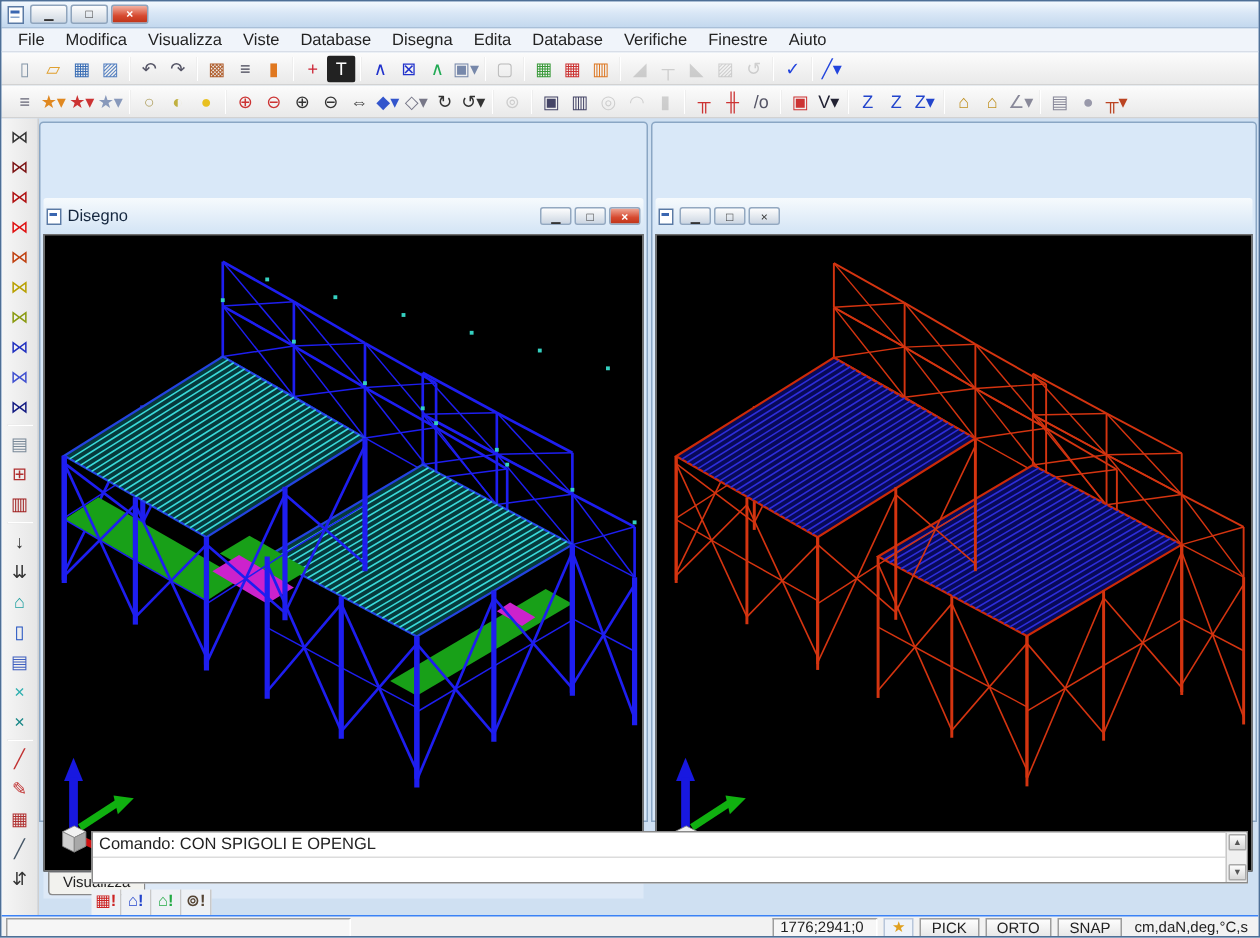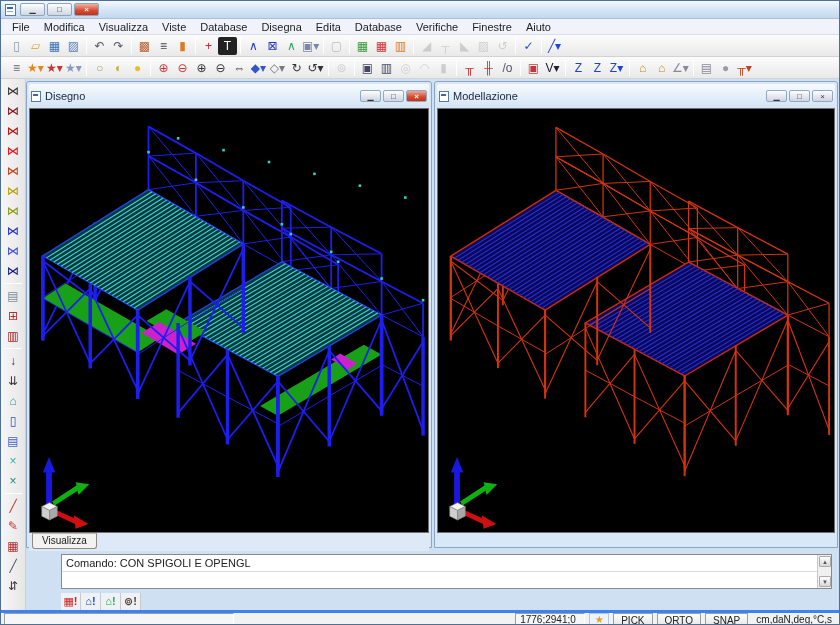--- a/index.html
+++ b/index.html
@@ -38,21 +38,21 @@
   .ltb { position:absolute; left:0; top:78px; width:25px; height:531px; background:linear-gradient(90deg,#f6f6f6,#e6e6e6);
     border-right:1px solid #cfcfcf; display:flex; flex-direction:column; align-items:center; padding-top:2px; overflow:hidden; }
   .ltb .tbi { width:21px; height:20px; line-height:19px; }
   .ltb .sep { width:17px; height:1px; background:#c4c4c4; border-bottom:1px solid #fff; margin:2px 0; }
 
   
   .clientbg { position:absolute; left:0; top:78px; width:100%; height:531px; background:#cfe0f2; }
   .mdi { position:absolute; left:25px; top:78px; width:813px; height:473px; }
   .cwin { position:absolute; top:2px; height:467px; background:#d9e8f8; border:1px solid #8aa6c4; border-radius:3px 3px 0 0; padding:2px; }
   .ctitle { height:18px; display:flex; align-items:center; padding:12px 2px;
-    background:linear-gradient(#f6fafd,#d3e4f5); border-radius:2px 2px 0 0; }
+    background:linear-gradient(#f6fafd,#d3e4f5); border-radius:2px 2px 0 0;margin-top:48px; }
   .cicon { width:10px; height:11px; background:#fff; border:1px solid #5a7aa5; margin-right:4px; position:relative; }
   .cicon:before { content:""; position:absolute; left:1px; top:2px; width:5px; height:2px; background:#3a66b0; }
   .ctext { font-size:11px; color:#15273f; flex:1; }
   .cbtns { display:flex; gap:2px; }
   .cbtn { width:21px; height:12px; font-size:8px; line-height:11px; text-align:center; color:#333;
     background:linear-gradient(#fdfdfd,#ccd6e2); border:1px solid #93a8c0; border-radius:2px; }
   .cwin.active .cbtn.close { background:linear-gradient(#f0a896,#d6492f 60%,#c03418); color:#fff; font-weight:bold; }
   .canvas { position:relative; height:425px; background:#000; border:1px solid #6f6f6f; overflow:hidden; }
   .canvas svg.scene { position:absolute; left:0; top:0; width:100%; height:100%; }
   .gizmo { position:absolute; left:4px; bottom:2px; width:62px; height:78px; }
@@ -70,21 +70,21 @@
     background:linear-gradient(#fdfdfd,#d8d8d8); border:1px solid #aaa; border-radius:1px; }
   .scbtn.down { bottom:1px; } .scbtn.up { top:1px; }
 
   
   .resultsbar { position:absolute; left:60px; top:589px; height:20px; display:flex; align-items:center; }
   .ric { display:inline-block; min-width:20px; height:17px; line-height:16px; text-align:center; font-size:11px; font-weight:bold;
     border-right:1px solid #c9c9c9; padding:0 2px; background:#eef1f5; }
   .rtab { font-size:11px; color:#222; background:#f4f4f0; border:1px solid #8a8a8a; padding:1px 26px 2px; margin-left:2px; }
 
   
-  .statusbar { position:absolute; left:0; top:609px; width:100%; height:16px; background:#f2f2f2; border-top:3px solid #3b82f6;
+  .statusbar { position:absolute; left:0; top:609px; width:100%; height:16px; background:#f2f2f2; border-top:1px solid #3b82f6;
     display:flex; align-items:center; font-size:10px; color:#222; padding:0 3px; gap:4px; }
   .scell { height:13px; line-height:12px; background:#f6f6f6; border:1px solid; border-color:#9d9d9d #fff #fff #9d9d9d; padding:0 4px; }
   .scell.wide { width:230px; margin-right:auto; }
   .scell.coords { width:70px; }
   .sicon { width:20px; height:13px; line-height:12px; text-align:center; color:#e0a020; background:#eef3fa; border:1px solid #b8c6da; }
   .sbtn { height:14px; line-height:13px; background:linear-gradient(#fdfdfd,#e6e6e6); border:1px solid #9d9d9d; padding:0 7px; }
   .sunits { padding:0 4px; }
 </style>
 </head>
 <body>
@@ -447,21 +447,20 @@
         </svg>
       </div>
       <div class="tabrow">
         <span class="ctab">Visualizza</span>
       </div>
     </div>
 
     <div class="cwin" style="left:408px;width:404px;">
       <div class="ctitle">
         <span class="cicon"></span>
-        <span class="ctext">Modellazione</span>
         <span class="cbtns">
           <span class="cbtn">▁</span>
           <span class="cbtn">□</span>
           <span class="cbtn close">×</span>
         </span>
       </div>
       <div class="canvas">
         <svg class="scene" id="scene-wire" viewBox="0 0 403 425" preserveAspectRatio="xMidYMid meet">
             <line x1="120" y1="80" x2="120" y2="46" stroke="#d43410" stroke-width="1.3"></line>
             <line x1="168" y1="107" x2="168" y2="73" stroke="#d43410" stroke-width="1.3"></line>

